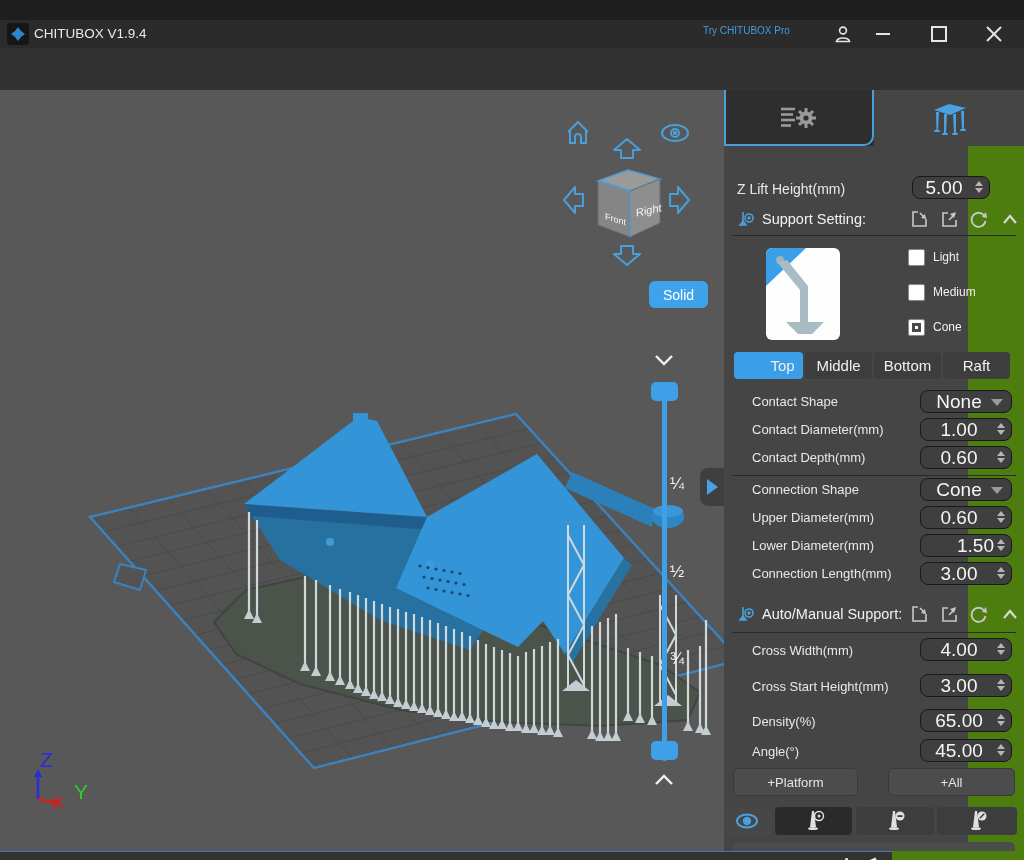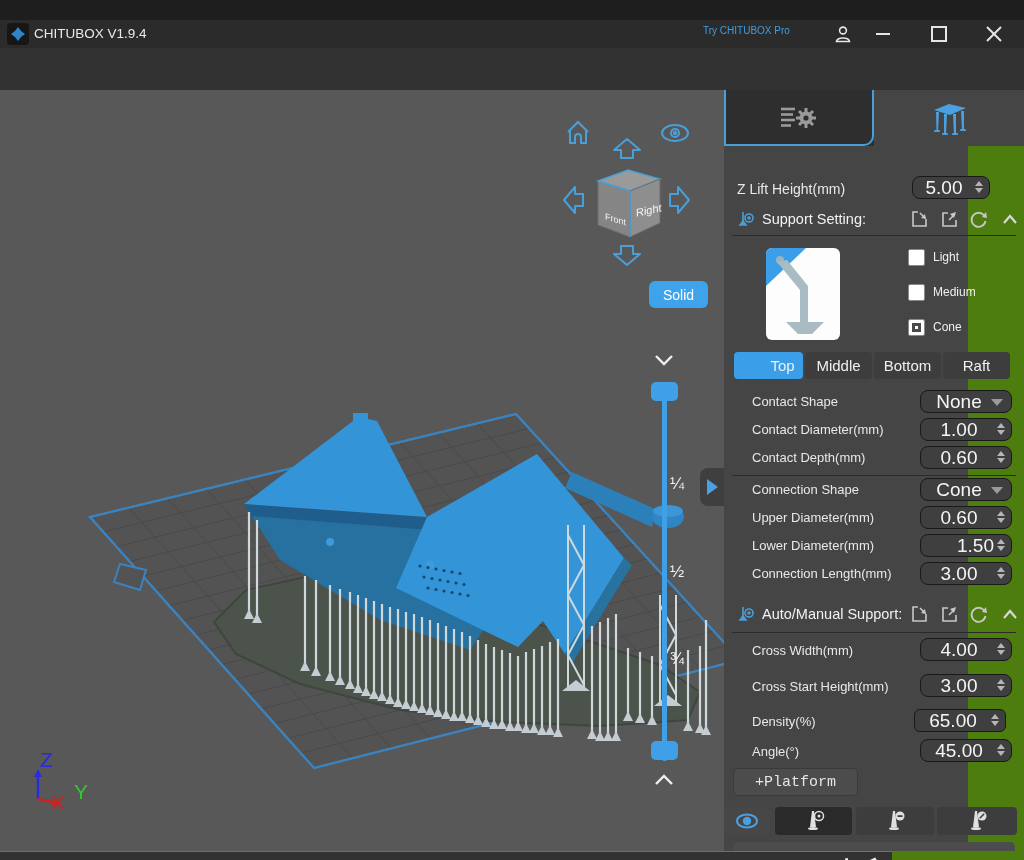--- a/index.html
+++ b/index.html
@@ -46,21 +46,21 @@
   .dd-arrow{position:absolute;right:8px;top:8px;width:0;height:0;border-left:6px solid transparent;border-right:6px solid transparent;border-top:7px solid #9a9a9a;}
   .divider{position:absolute;left:8px;width:284px;height:1px;background:#2a2a2a;}
   .hicon{position:absolute;width:20px;height:20px;cursor:pointer;}
   .preview{position:absolute;left:42px;top:158px;width:74px;height:92px;background:#fdfdfd;border-radius:6px;overflow:hidden;}
   .cbrow{position:absolute;left:184px;height:18px;display:flex;align-items:center;gap:8px;cursor:pointer;}
   .cb{width:17px;height:17px;background:#fff;border:1px solid #8a8a8a;border-radius:2px;}
   .cb.heavy{box-shadow:inset 0 0 0 3px #fff, inset 0 0 0 6px #4a4a4a;}
   .cblabel{font-size:12px;color:#f0f0f0;}
   .ptab{position:absolute;top:262px;height:27px;background:#3d3d3d;border-radius:4px;color:#f0f0f0;font-size:15px;display:flex;align-items:center;justify-content:center;cursor:pointer;}
   .ptab.active{background:#3a9fe8;}
-  .bigbtn{position:absolute;height:28px;background:#4c4c4c;border:1px solid #3a3a3a;border-radius:5px;color:#e5e5e5;font-size:15px;display:flex;align-items:center;justify-content:center;cursor:pointer;font-family:Liberation Mono, monospace;}
+  .bigbtn{position:absolute;height:28px;background:#4c4c4c;border:1px solid #3a3a3a;border-radius:5px;color:#e5e5e5;font-size:13px;display:flex;align-items:center;justify-content:center;cursor:pointer;}
   .ibtn{position:absolute;top:717px;height:28px;border-radius:4px;display:flex;align-items:center;justify-content:center;cursor:pointer;background:#3d3d3d;}
   .partial-row{position:absolute;left:9px;top:752px;width:282px;height:9px;background:#4c4c4c;border-radius:5px 5px 0 0;}
 
   
   .bottombar{position:absolute;left:0;top:831px;width:892px;height:29px;background:#323232;border-top:1px solid #3b7cb8;z-index:20;}
   .watermark{position:absolute;right:3px;top:0px;display:flex;align-items:baseline;}
   .wm1{font-size:29px;font-weight:700;color:#dedede;letter-spacing:-1px;}
   .wm2{font-size:24px;font-weight:700;color:#f0f0f0;margin-left:5px;}
 </style>
 </head>
@@ -529,37 +529,38 @@
       </div>
     <span class="plabel" style="left:28px;top:589px;">Cross Start Height(mm)</span>
     <div class="numbox" style="left:196px;top:584px;">
         <span class="val">3.00</span>
         <span class="spinners">
           <span class="spin-up"></span>
           <span class="spin-dn"></span>
         </span>
       </div>
     <span class="plabel" style="left:28px;top:624px;">Density(%)</span>
-    <div class="numbox" style="left:190px;top:619px;border-radius:6px;">
+    <div class="numbox" style="left:196px;top:619px;">
         <span class="val">65.00</span>
         <span class="spinners">
           <span class="spin-up"></span>
           <span class="spin-dn"></span>
         </span>
       </div>
     <span class="plabel" style="left:28px;top:654px;">Angle(°)</span>
     <div class="numbox" style="left:196px;top:649px;">
         <span class="val">45.00</span>
         <span class="spinners">
           <span class="spin-up"></span>
           <span class="spin-dn"></span>
         </span>
       </div>
 
     <div class="bigbtn" style="left:9px;top:678px;width:125px;">+Platform</div>
+    <div class="bigbtn" style="left:164px;top:678px;width:127px;">+All</div>
 
     <div class="ibtn" style="left:0px;width:46px;background:#474747;">
       <svg width="26" height="20" viewBox="0 0 26 20" fill="none" stroke="#4aa0e0" stroke-width="2">
           <ellipse cx="13" cy="10" rx="10" ry="6.5"></ellipse>
           <circle cx="13" cy="10" r="3.2" fill="#4aa0e0"></circle>
         </svg>
     </div>
     <div class="ibtn" style="left:51px;width:77px;background:#2a2a2a;">
       <svg width="24" height="24" viewBox="0 0 24 24">
           <polygon points="10,2 12,2 14,18 8,18" fill="#e0e0e0"></polygon>

